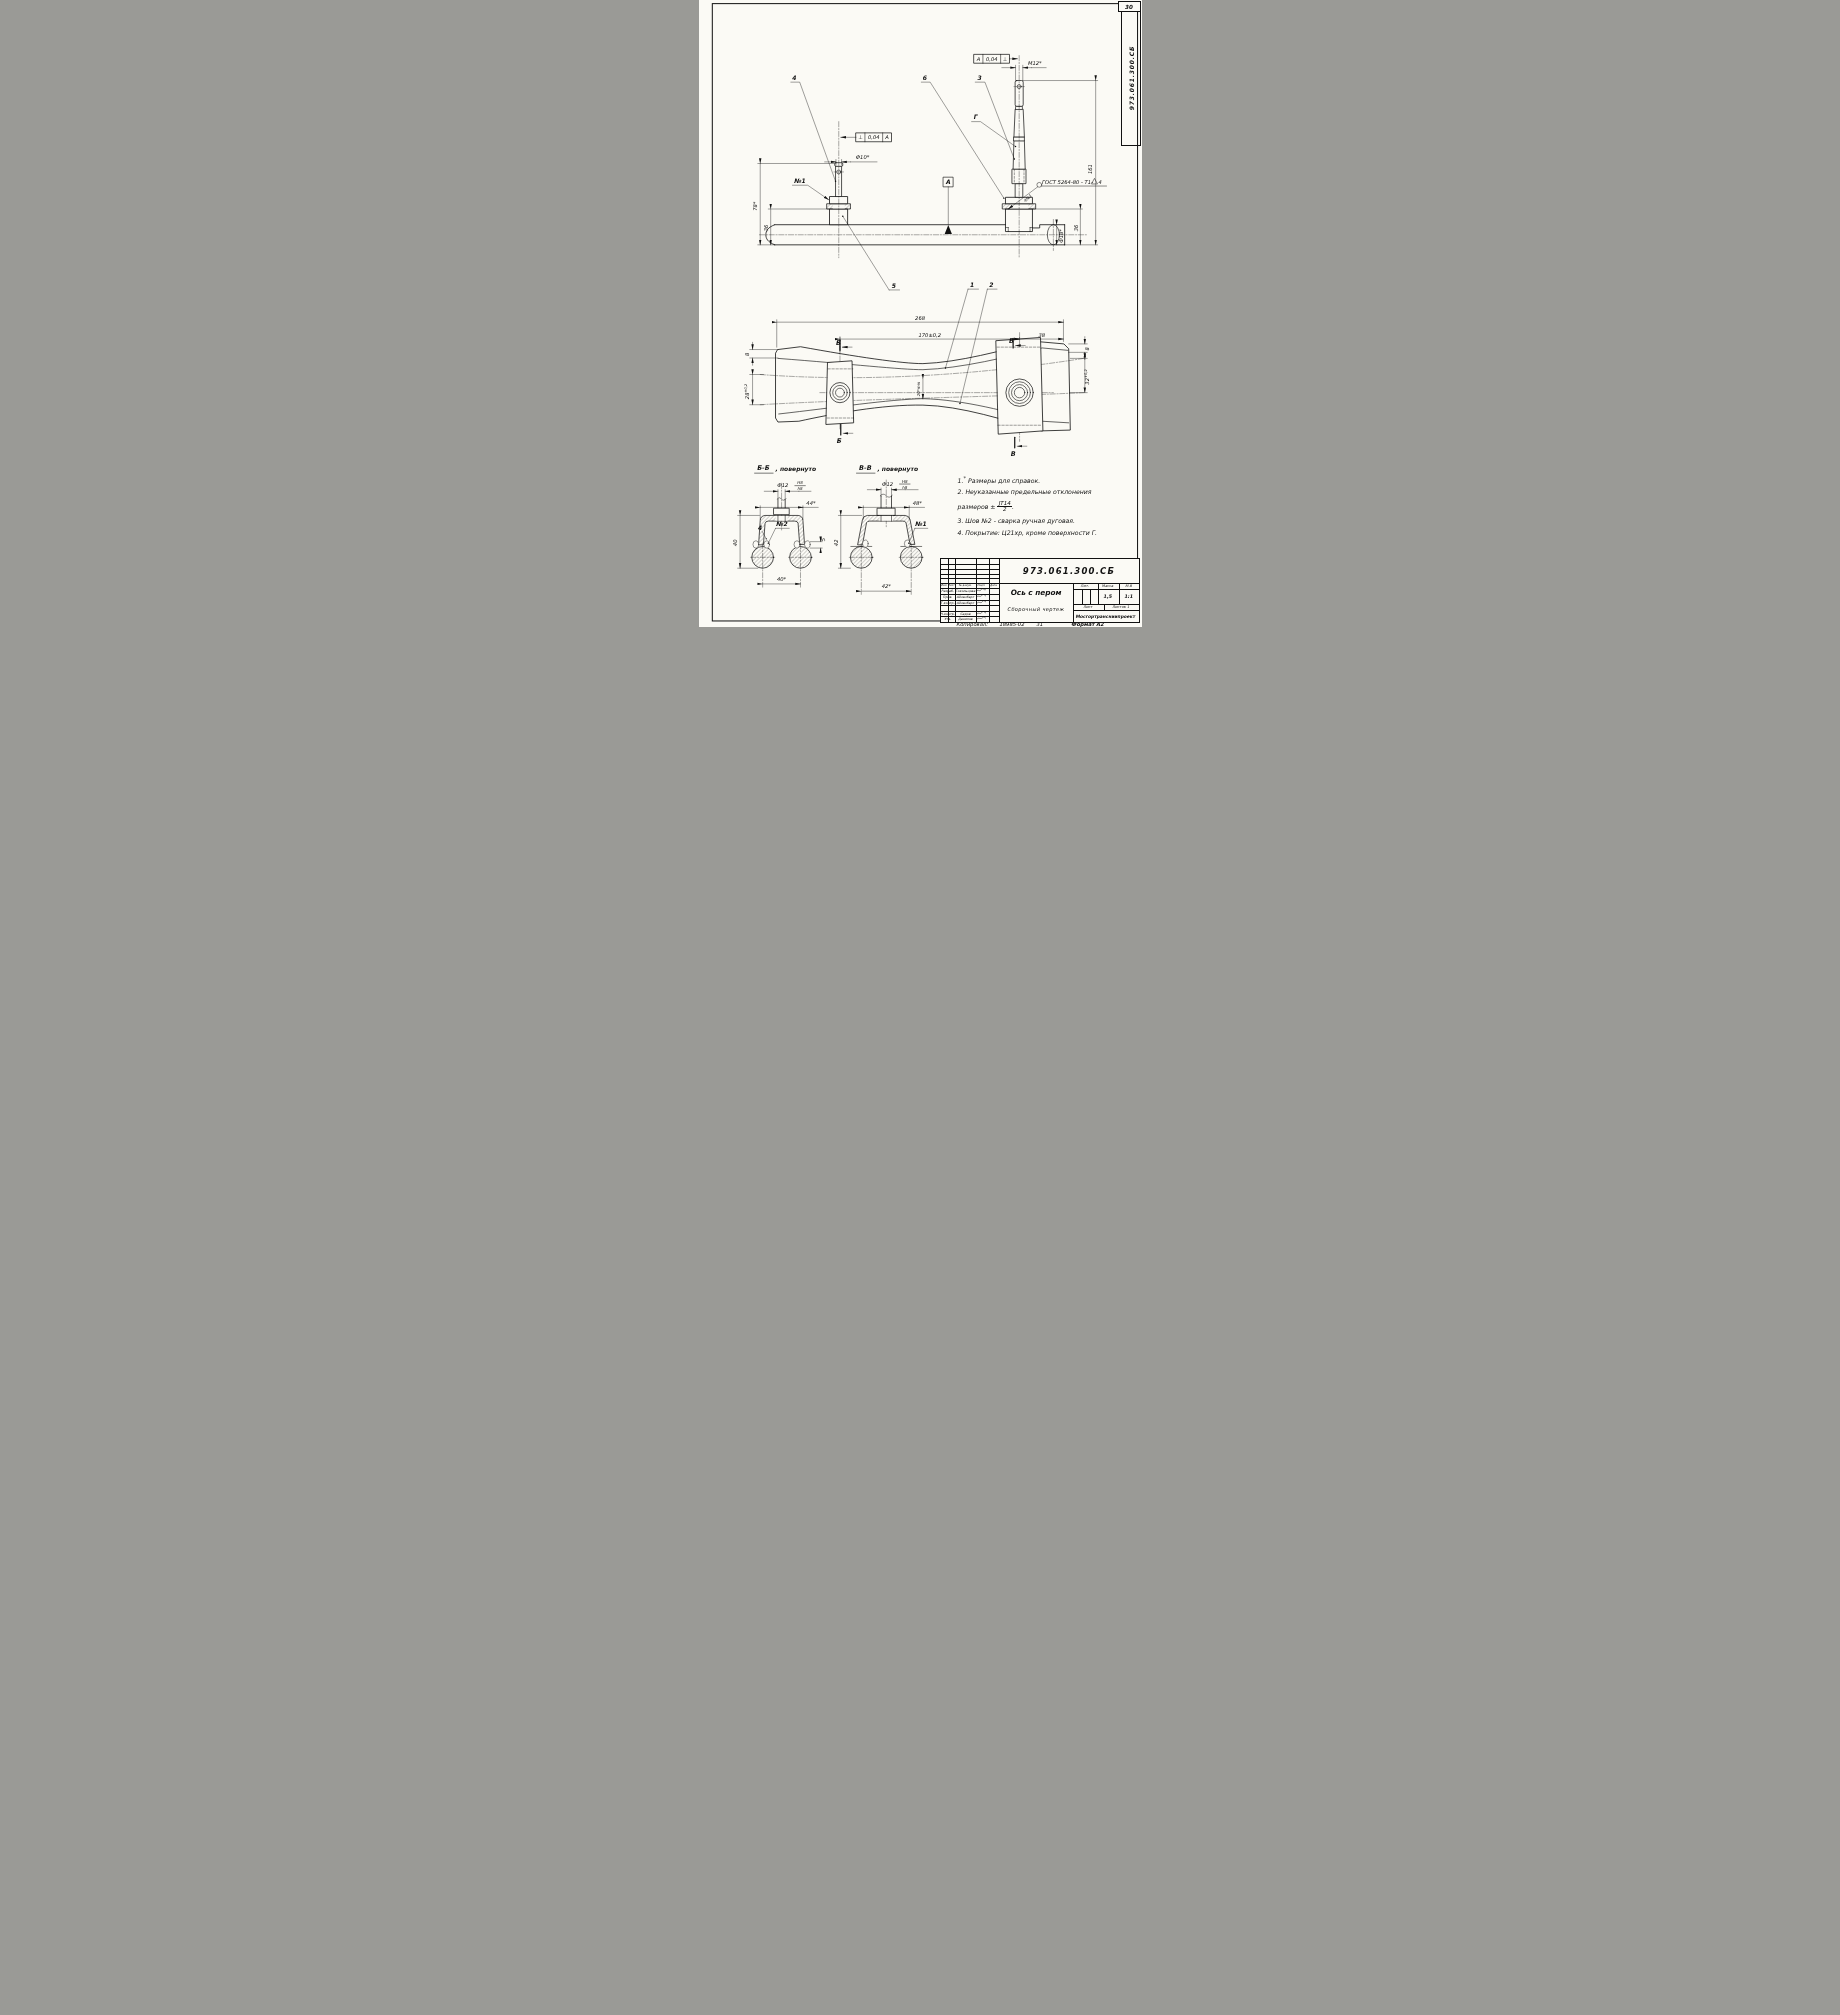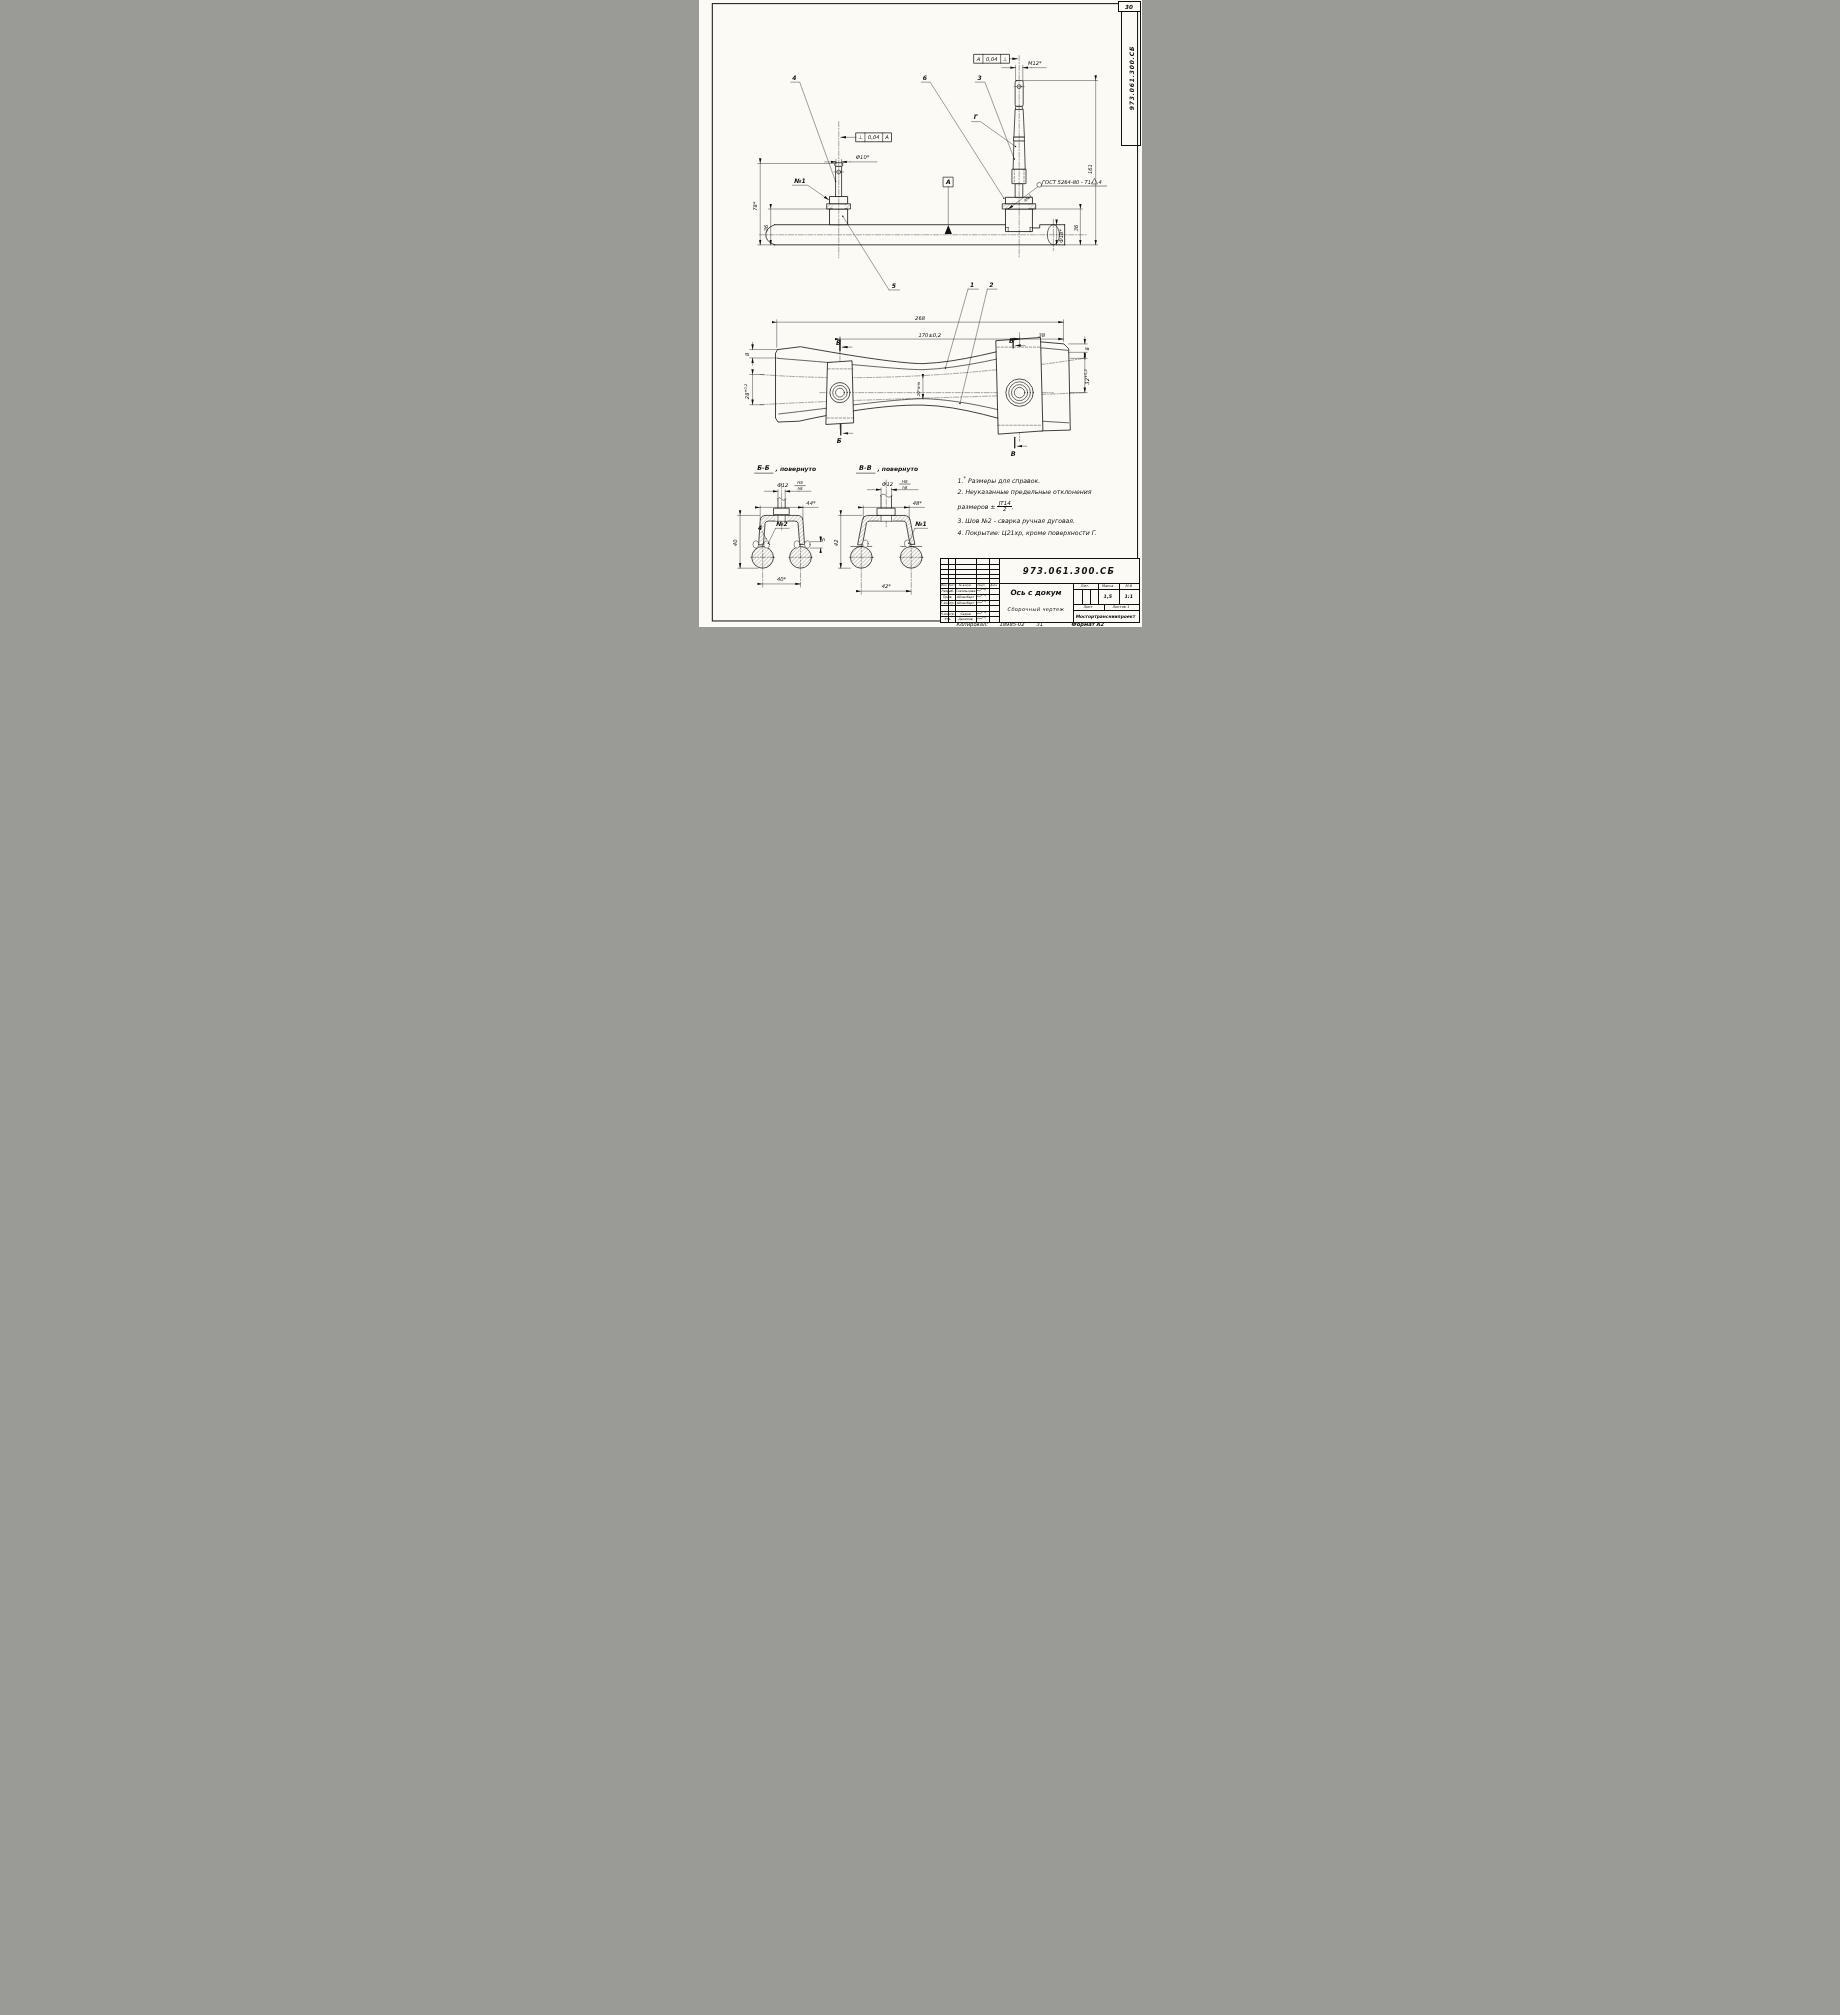--- a/index.html
+++ b/index.html
@@ -444,21 +444,21 @@
   <div class="hz" style="left:0;top:41px;width:58px;height:0.4px;"></div>
   <div class="hz" style="left:0;top:46px;width:58px;height:0.4px;"></div>
   <div class="hz" style="left:0;top:52px;width:58px;height:0.4px;"></div>
   <div class="hz" style="left:0;top:57px;width:58px;height:0.4px;"></div>
   <div class="hz" style="left:132px;top:30px;width:66px;height:0.6px;"></div>
   <div class="hz" style="left:132px;top:45px;width:66px;height:0.6px;"></div>
   <div class="hz" style="left:132px;top:51px;width:66px;height:0.6px;"></div>
 
   <div class="cellt" style="left:58px;top:0;width:141px;height:24px;font-weight:bold;font-size:8.5px;letter-spacing:1.2px;">973.061.300.СБ</div>
 
-  <div class="cellt" style="left:58px;top:26px;width:75px;height:14.5px;font-weight:bold;font-size:7.3px;">Ось с докум</div>
+  <div class="cellt" style="left:58px;top:26px;width:75px;height:14.5px;font-weight:bold;font-size:7.3px;">Ось с пером</div>
   <div class="cellt" style="left:58px;top:45px;width:75px;height:10.5px;font-size:5px;letter-spacing:0.4px;">Сборочный чертеж</div>
 
   <div class="cellt" style="left:132px;top:24px;width:25px;height:5.6px;font-size:3.6px;">Лит.</div>
   <div class="cellt" style="left:157px;top:24px;width:20.6px;height:5.6px;font-size:3.6px;">Масса</div>
   <div class="cellt" style="left:178px;top:24px;width:20.6px;height:5.6px;font-size:3.6px;">М-б</div>
   <div class="cellt" style="left:157px;top:30px;width:20.6px;height:15.3px;font-size:4.8px;font-weight:bold;">1,5</div>
   <div class="cellt" style="left:178px;top:30px;width:20.6px;height:15.3px;font-size:4.8px;font-weight:bold;">1:1</div>
   <div class="cellt" style="left:132px;top:45px;width:31px;height:5.6px;font-size:3.6px;">Лист</div>
   <div class="cellt" style="left:163px;top:45px;width:35px;height:5.6px;font-size:3.6px;">Листов 1</div>
   <div class="cellt" style="left:132px;top:51px;width:66px;height:12px;font-size:4.4px;font-weight:bold;">Мосгортрансниипроект</div>

